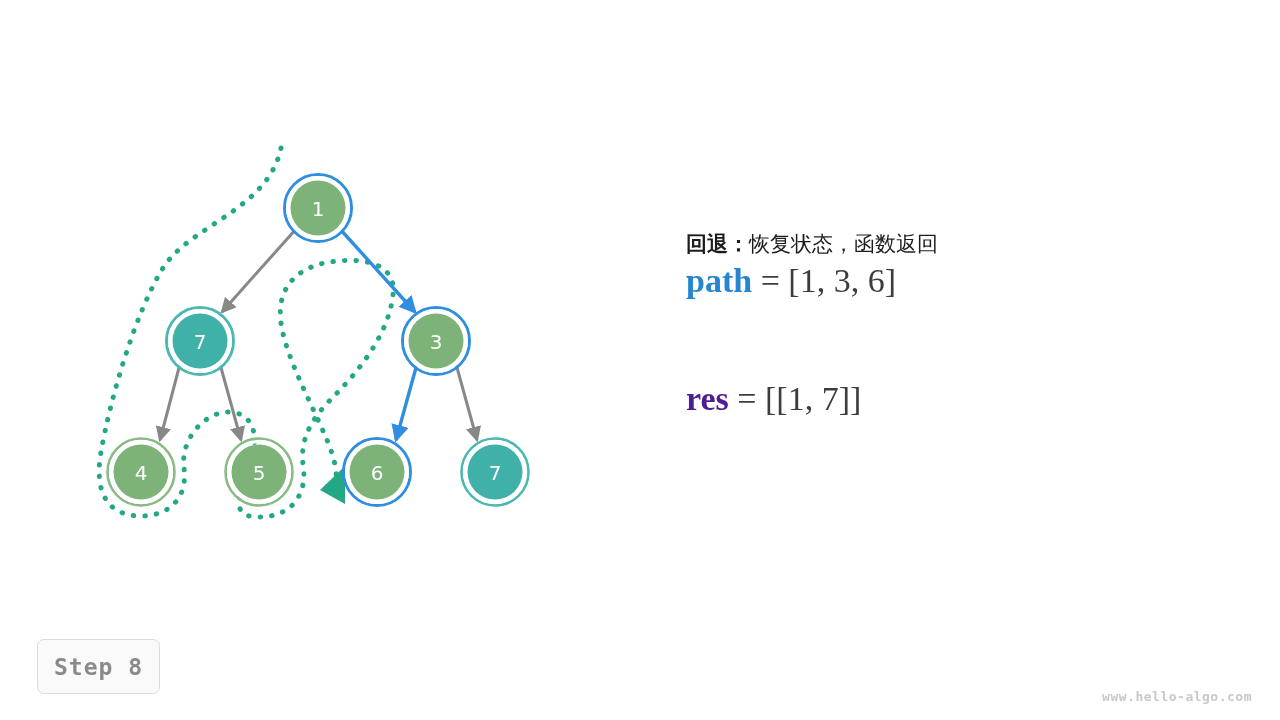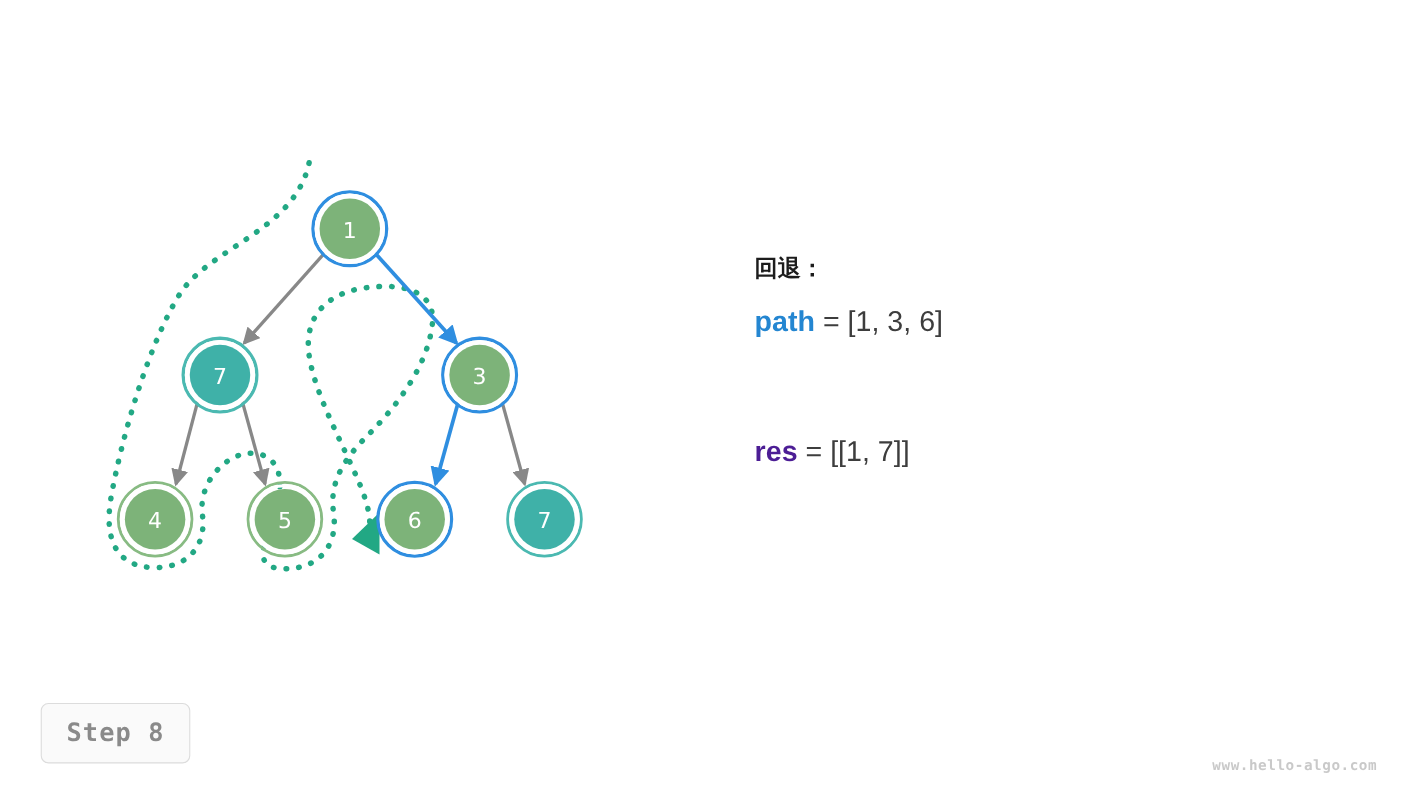--- a/index.html
+++ b/index.html
@@ -35,33 +35,33 @@
   .panel-row.plain{padding:0 14px;margin-left:-14px;align-items:flex-end;}
   .cn-bold{
     font-family:"DejaVu Sans","Liberation Sans",sans-serif;
     font-weight:bold;
   }
   .cn-text{
     font-family:"DejaVu Sans","Liberation Sans",sans-serif;
     font-weight:normal;
   }
   .code-row{
-    display:flex;align-items:flex-end;height:46px;
-    font-family:Liberation Sans, sans-serif;
-    font-size:26px;white-space:pre;color:#3d3d3d;
+    display:flex;align-items:flex-start;height:46px;
+    font-family:Liberation Serif, serif;
+    font-size:34px;white-space:pre;color:#3d3d3d;
   }
   .code-row.pad{padding:0 14px;margin-left:-14px;}
   .var-path{color:#2486d1;font-weight:bold;}
   .var-res{color:#4c1d95;font-weight:bold;}
   .spacer-row{height:72px;}
 
   
   #step-badge{
     position:absolute;left:37px;top:639px;
-    width:136px;height:55px;box-sizing:border-box;
+    width:123px;height:55px;box-sizing:border-box;
     border:1px solid #dcdcdc;border-radius:7px;background:#fafafa;
     display:flex;align-items:center;justify-content:center;
     font-family:"DejaVu Sans Mono","Liberation Mono",monospace;
     font-size:23px;font-weight:bold;color:#8a8a8a;letter-spacing:1px;
   }
   
   #watermark{
     position:absolute;right:28px;bottom:16px;
     font-family:"DejaVu Sans Mono","Liberation Mono",monospace;
     font-size:13px;color:#c9c9c9;letter-spacing:.5px;font-weight:bold;
@@ -159,21 +159,21 @@
       <circle cx="495" cy="472" r="30.5" fill="none" stroke="#ffffff" stroke-width="3"></circle>
       <circle cx="495" cy="472" r="27.5" fill="#3fb1a8"></circle>
       <text class="node-label" x="495" y="473">7</text>
     </g>
   </svg>
 
   <div id="panel">
 
 
     <div class="panel-row plain">
-      <span class="cn-bold">回退：</span>
+      <span class="cn-bold">回退：</span><span class="cn-text">恢复状态，函数返回</span>
     </div>
 
     <div class="code-row pad">
       <span class="var-path">path</span><span> = </span><span>[1, 3, 6]</span>
     </div>
 
     <div class="spacer-row"></div>
 
     <div class="code-row pad">
       <span class="var-res">res</span><span> = </span><span>[[1, 7]]</span>

